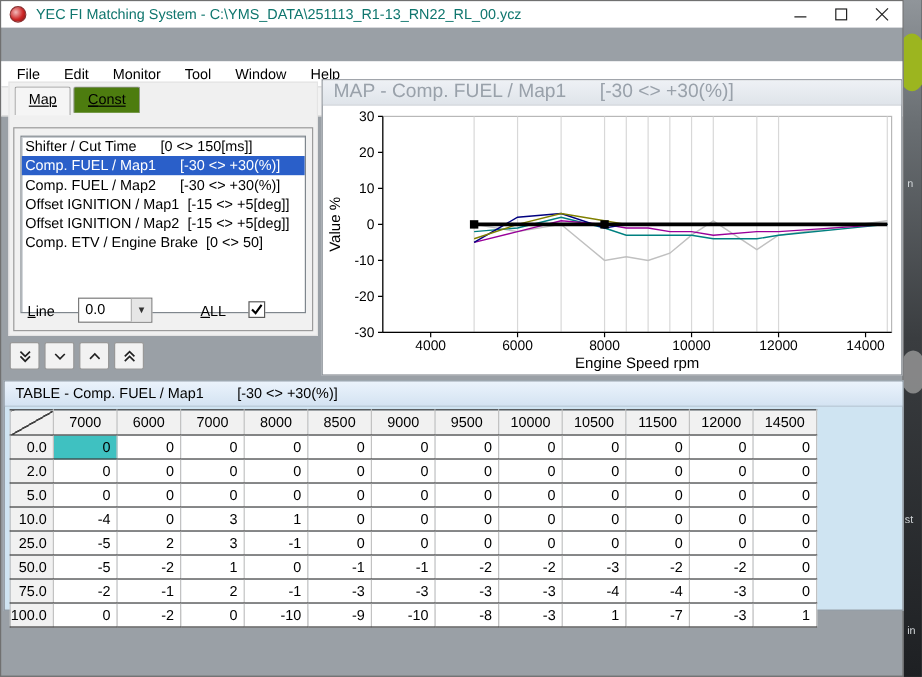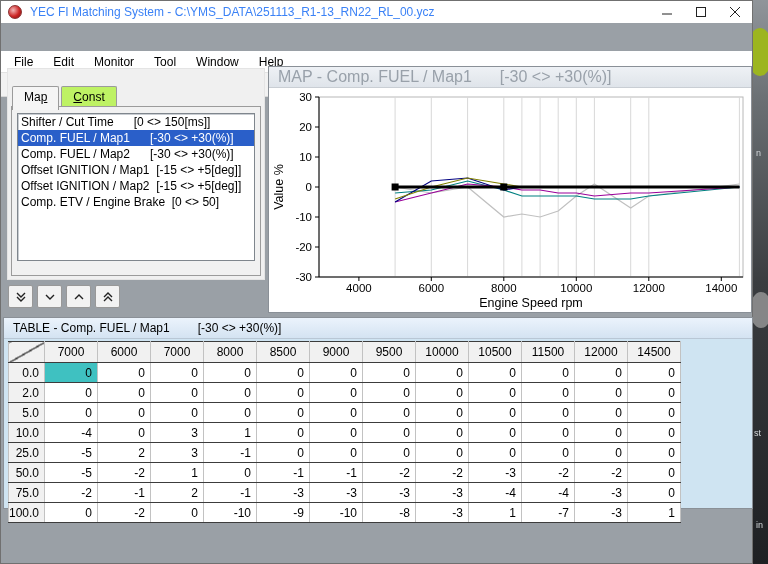--- a/index.html
+++ b/index.html
@@ -15,35 +15,35 @@
              background:#9a9a9a; border-radius:50%; opacity:.8; }
   .desktop .frag { position:absolute; color:#d2d6d9; font-size:9px; }
 
   
   .window { position:absolute; left:0; top:0; width:753px; height:564px;
             background:#9aa0a6; border:1px solid #707070; }
   .titlebar { height:22px; background:#ffffff; display:flex; align-items:center; padding-left:7px; }
   .app-icon { width:14px; height:14px; border-radius:50%; flex:none; margin-right:8px;
               background:radial-gradient(circle at 35% 35%, #f2b8b8 0%, #cd2727 55%, #7c1010 100%);
               border:1px solid #8a3030; }
-  .title-text { font-size:12px; color:#3b82f6; flex:1 1 auto; white-space:nowrap; overflow:hidden; }
+  .title-text { font-size:12px; color:#0f766e; flex:1 1 auto; white-space:nowrap; overflow:hidden; }
   .win-btn { width:34px; height:22px; display:flex; align-items:center; justify-content:center; }
   .menubar { height:21px; background:#fff; display:flex; align-items:center; padding-left:3px;margin-top:28px; }
   .menu-item { font-size:12px; color:#000; padding:3px 10px; }
   .toolbar { height:25px; background:#f2f2f2; border-top:1px solid #e2e2e2; border-bottom:1px solid #d8d8d8;
              display:flex; align-items:center; padding-left:4px; }
   .tb-btn { width:26px; height:22px; display:flex; align-items:center; justify-content:center; }
   .tb-sep { width:1px; height:18px; background:#c6c6c6; margin:0 4px; flex:none; }
 
   
   .sidebar { position:absolute; left:6px; top:67px; width:258px; height:212px; background:#f0f0f0;
              border:1px solid #e4e4e4; }
-  .tabs { position:absolute; left:4px; top:17px; display:flex; }
+  .tabs { position:absolute; left:4px; top:3px; display:flex;text-decoration:underline; }
   .tab { font-size:12px; padding:3px 11px 4px 11px; border:1px solid #9b9b9b; border-bottom:none;
-         background:#bef264; border-radius:2px 2px 0 0; margin-right:2px; position:relative; }
+         background:#4d7c0f; border-radius:2px 2px 0 0; margin-right:2px; position:relative; }
   .tab.active { background:#f5f5f5; z-index:3; padding-bottom:6px; margin-bottom:-2px; }
   .u { text-decoration:underline; }
   .tabbody { position:absolute; left:3px; right:3px; top:25px; bottom:3px;
              border:1px solid #9b9b9b; background:#f1f1f1; z-index:1;margin-top:12px; }
   .listbox { position:absolute; left:5px; right:5px; top:6px; height:148px; background:#fff;
              border:1px solid #7f868d; box-shadow:inset 1px 1px 0 #c9cdd2; overflow:hidden; }
   .lb-item { font-size:12px; line-height:16px; padding:0 3px; white-space:pre; color:#000; }
   .lb-item.selected { background:#2a5fc9; color:#fff; }
   .line-row { position:absolute; left:5px; right:5px; bottom:5px; height:22px; }
   .line-label { position:absolute; left:6px; top:4px; font-size:12px; }
@@ -215,20 +215,33 @@
       </div>
     <div class="tabbody">
       <div class="listbox" id="maplist">
           <div class="lb-item">Shifter / Cut Time      [0 &lt;&gt; 150[ms]]</div>
           <div class="lb-item selected">Comp. FUEL / Map1      [-30 &lt;&gt; +30(%)]</div>
           <div class="lb-item">Comp. FUEL / Map2      [-30 &lt;&gt; +30(%)]</div>
           <div class="lb-item">Offset IGNITION / Map1  [-15 &lt;&gt; +5[deg]]</div>
           <div class="lb-item">Offset IGNITION / Map2  [-15 &lt;&gt; +5[deg]]</div>
           <div class="lb-item">Comp. ETV / Engine Brake  [0 &lt;&gt; 50]</div>
         </div>
+      <div class="line-row">
+        <span class="line-label" id="line-label"><span></span><span class="u">L</span><span>ine</span></span>
+        <div class="combo">
+          <span class="combo-val">0.0</span>
+          <span class="combo-btn">▼</span>
+        </div>
+        <span class="all-label" id="all-label"><span></span><span class="u">A</span><span>LL</span></span>
+        <span class="checkbox">
+          <svg width="10" height="10" viewBox="0 0 10 10">
+            <polyline points="1,5 4,8 9,1" fill="none" stroke="#000" stroke-width="1.8"></polyline>
+          </svg>
+        </span>
+      </div>
     </div>
   </div>
   <div class="chevrons" id="chevrons">
       <div class="chev-btn">
         <svg width="12" height="12" viewBox="0 0 12 12" fill="none" stroke="#222" stroke-width="1.4">
           <polyline points="2,2 6,6 10,2"></polyline>
           <polyline points="2,6 6,10 10,6"></polyline>
         </svg>
       </div>
       <div class="chev-btn">

